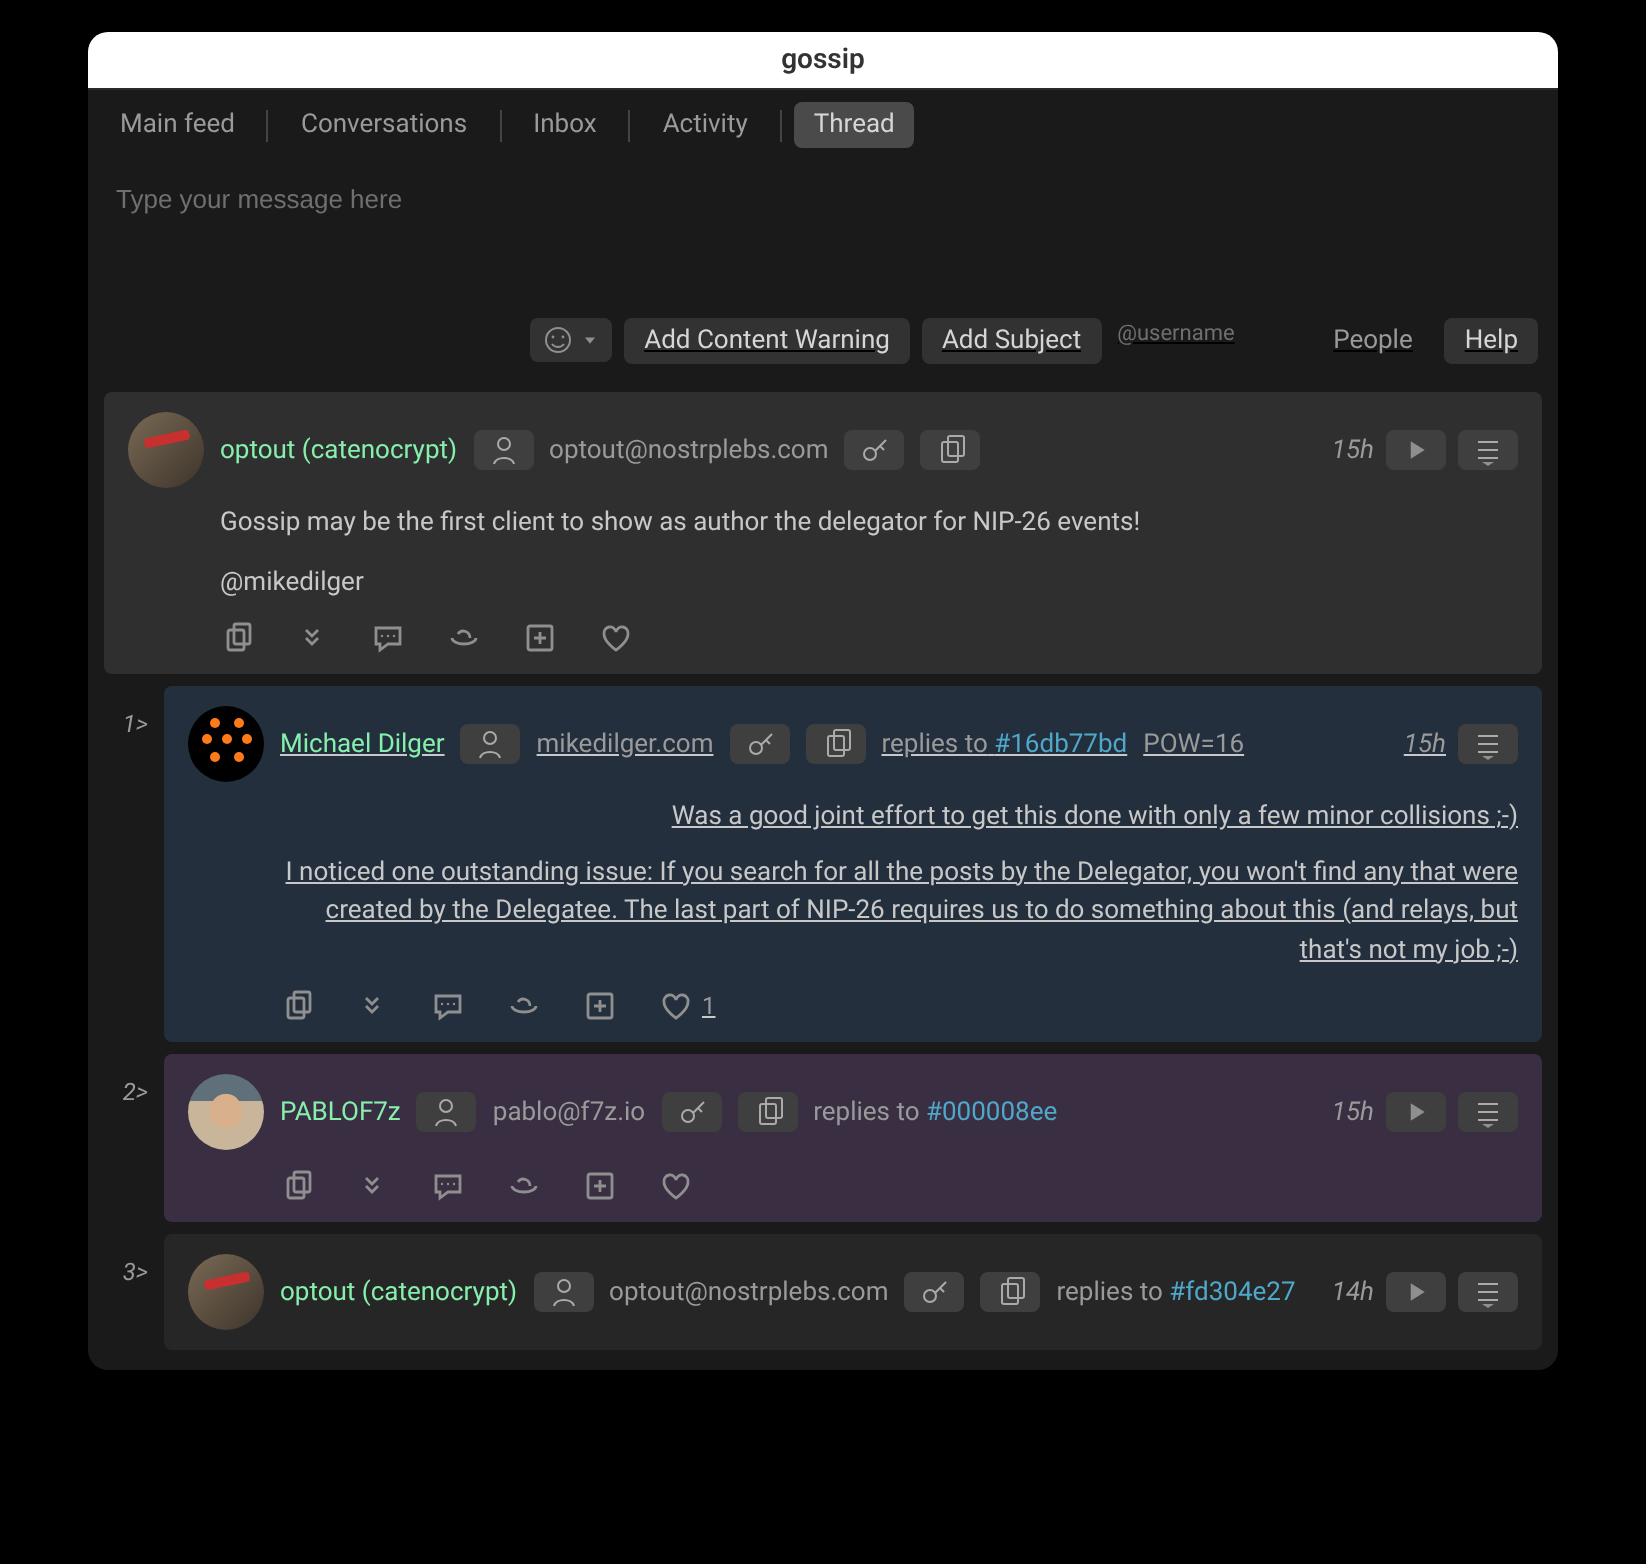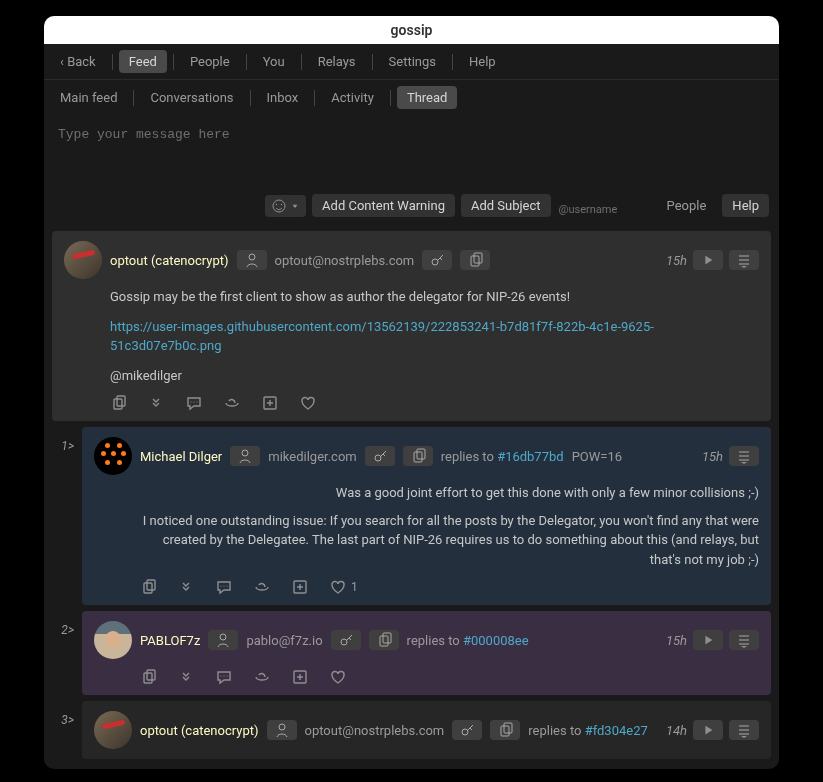--- a/index.html
+++ b/index.html
@@ -51,26 +51,26 @@
   .subnav {
     display:flex; align-items:center; gap:4px;
     padding:6px 6px;
   }
   .compose {
     padding:10px 12px 6px 12px;
   }
   .compose textarea {
     width:100%; height:55px; border:none; outline:none; resize:none;
     background:transparent; color:var(--text); font-size:13px;
-    font-family:Liberation Mono, monospace;
+    font-family:Liberation Sans, sans-serif;
   }
   .compose textarea::placeholder { color:#6f6f6f; }
   .compose-bar {
-    display:flex; align-items:flex-end; justify-content:flex-end;
-    gap:6px; padding:0 10px 10px 10px; font-size:13px;
+    display:flex; align-items:flex-start; justify-content:flex-end;
+    gap:6px; padding:0 10px 10px 10px; font-size:13px;text-decoration:underline;
   }
   .chip {
     background:#323232; color:var(--light);
     padding:4px 10px; border-radius:4px; cursor:pointer;
   }
   .chip.ghost { background:transparent; color:var(--muted); }
   .emoji-btn {
     display:inline-flex; align-items:center; gap:3px;
     background:#323232; padding:3px 6px; border-radius:4px;
     color:var(--muted); cursor:pointer;
@@ -82,21 +82,21 @@
     font-family:inherit;
   }
   .atinput::placeholder { color:#6f6f6f; }
 
   .posts { display:flex; flex-direction:column; gap:6px; padding:4px 8px 10px 8px; }
   .post {
     border-radius:4px; padding:10px 12px 10px 12px;
     font-size:13px; color:var(--text); position:relative;
   }
   .post.a{background:var(--post-a);}
-  .post.b{background:var(--post-b);}
+  .post.b{background:var(--post-b);text-decoration:underline;}
   .post.c{background:var(--post-c);}
   .post.d{background:var(--post-d);}
   .reply-wrap { display:flex; align-items:flex-start; gap:8px; }
   .depth {
     min-width:22px; text-align:right; color:var(--muted);
     font-style:italic; font-size:12px; padding-top:12px;
   }
   .phead { display:flex; align-items:center; flex-wrap:wrap; gap:8px; }
   .avatar {
     width:38px; height:38px; border-radius:50%;
@@ -104,21 +104,21 @@
     flex:0 0 38px; position:relative;
   }
   .avatar .stripe { position:absolute; width:60%; height:5px; background:#c83030; top:30%; left:20%; transform:rotate(-12deg); border-radius:2px; }
   .avatar.md { background:#000; }
   .avatar.md .dot { position:absolute; width:5px; height:5px; border-radius:50%; background:#ff7a18; }
   .avatar .d1{top:16%;left:28%;} .avatar .d2{top:16%;left:60%;}
   .avatar .d3{top:38%;left:18%;} .avatar .d4{top:38%;left:44%;} .avatar .d5{top:38%;left:70%;}
   .avatar .d6{top:60%;left:28%;} .avatar .d7{top:60%;left:60%;}
   .avatar.pablo { background:linear-gradient(180deg,#5f707b 0 35%, #c9b59a 35% 100%); }
   .avatar.pablo .face{position:absolute;top:25%;left:30%;width:40%;height:45%;background:#d9b08c;border-radius:50% 50% 45% 45%;}
-  .uname { color:#fef9c3; cursor:pointer; }
+  .uname { color:#86efac; cursor:pointer; }
   .hb { display:inline-flex; align-items:center; justify-content:center;
         background:#3f3f3f; border-radius:4px; height:20px; min-width:22px;
         padding:0 4px; color:var(--muted); cursor:pointer; }
   .hb svg { display:block; }
   .addr { color:var(--muted); }
   .replies-to { color:var(--muted); }
   .replies-to .hash { color:var(--link); }
   .pow { color:var(--muted); }
   .headright {
     margin-left:auto; display:flex; align-items:center; gap:6px;
@@ -194,35 +194,20 @@
       </g>
     <g id="i-tri">
         <path d="M4 6l4 5 4-5z" fill="#8f8f8f" stroke="none"></path>
       </g>
   </defs>
 </svg>
 
 <div class="window">
   <div class="titlebar">gossip</div>
 
-  <div class="navbar">
-    <div class="navitem">‹ Back</div>
-    <div class="vsep"></div>
-    <div class="navitem active">Feed</div>
-    <div class="vsep"></div>
-    <div class="navitem">People</div>
-    <div class="vsep"></div>
-    <div class="navitem">You</div>
-    <div class="vsep"></div>
-    <div class="navitem">Relays</div>
-    <div class="vsep"></div>
-    <div class="navitem">Settings</div>
-    <div class="vsep"></div>
-    <div class="navitem">Help</div>
-  </div>
   <div class="sep-line"></div>
 
   <div class="subnav">
     <div class="navitem">Main feed</div>
     <div class="vsep"></div>
     <div class="navitem">Conversations</div>
     <div class="vsep"></div>
     <div class="navitem">Inbox</div>
     <div class="vsep"></div>
     <div class="navitem">Activity</div>
@@ -282,21 +267,20 @@
             </span>
           <span class="hb">
               <svg width="16" height="16" viewBox="0 0 16 16" stroke="#aaa" fill="none">
                 <use href="#i-menu"></use>
               </svg>
             </span>
         </span>
       </div>
       <div class="body">
         <div>Gossip may be the first client to show as author the delegator for NIP-26 events!</div>
-        <div style="margin-top:10px"><span class="link">https://user-images.githubusercontent.com/13562139/222853241-b7d81f7f-822b-4c1e-9625-51c3d07e7b0c.png</span></div>
         <div style="margin-top:10px">@mikedilger</div>
       </div>
       <div class="actions">
         <span class="act">
             <svg width="16" height="16" viewBox="0 0 16 16">
               <use href="#i-copy"></use>
             </svg>
           </span>
         <span class="act">
             <svg width="16" height="16" viewBox="0 0 16 16">

